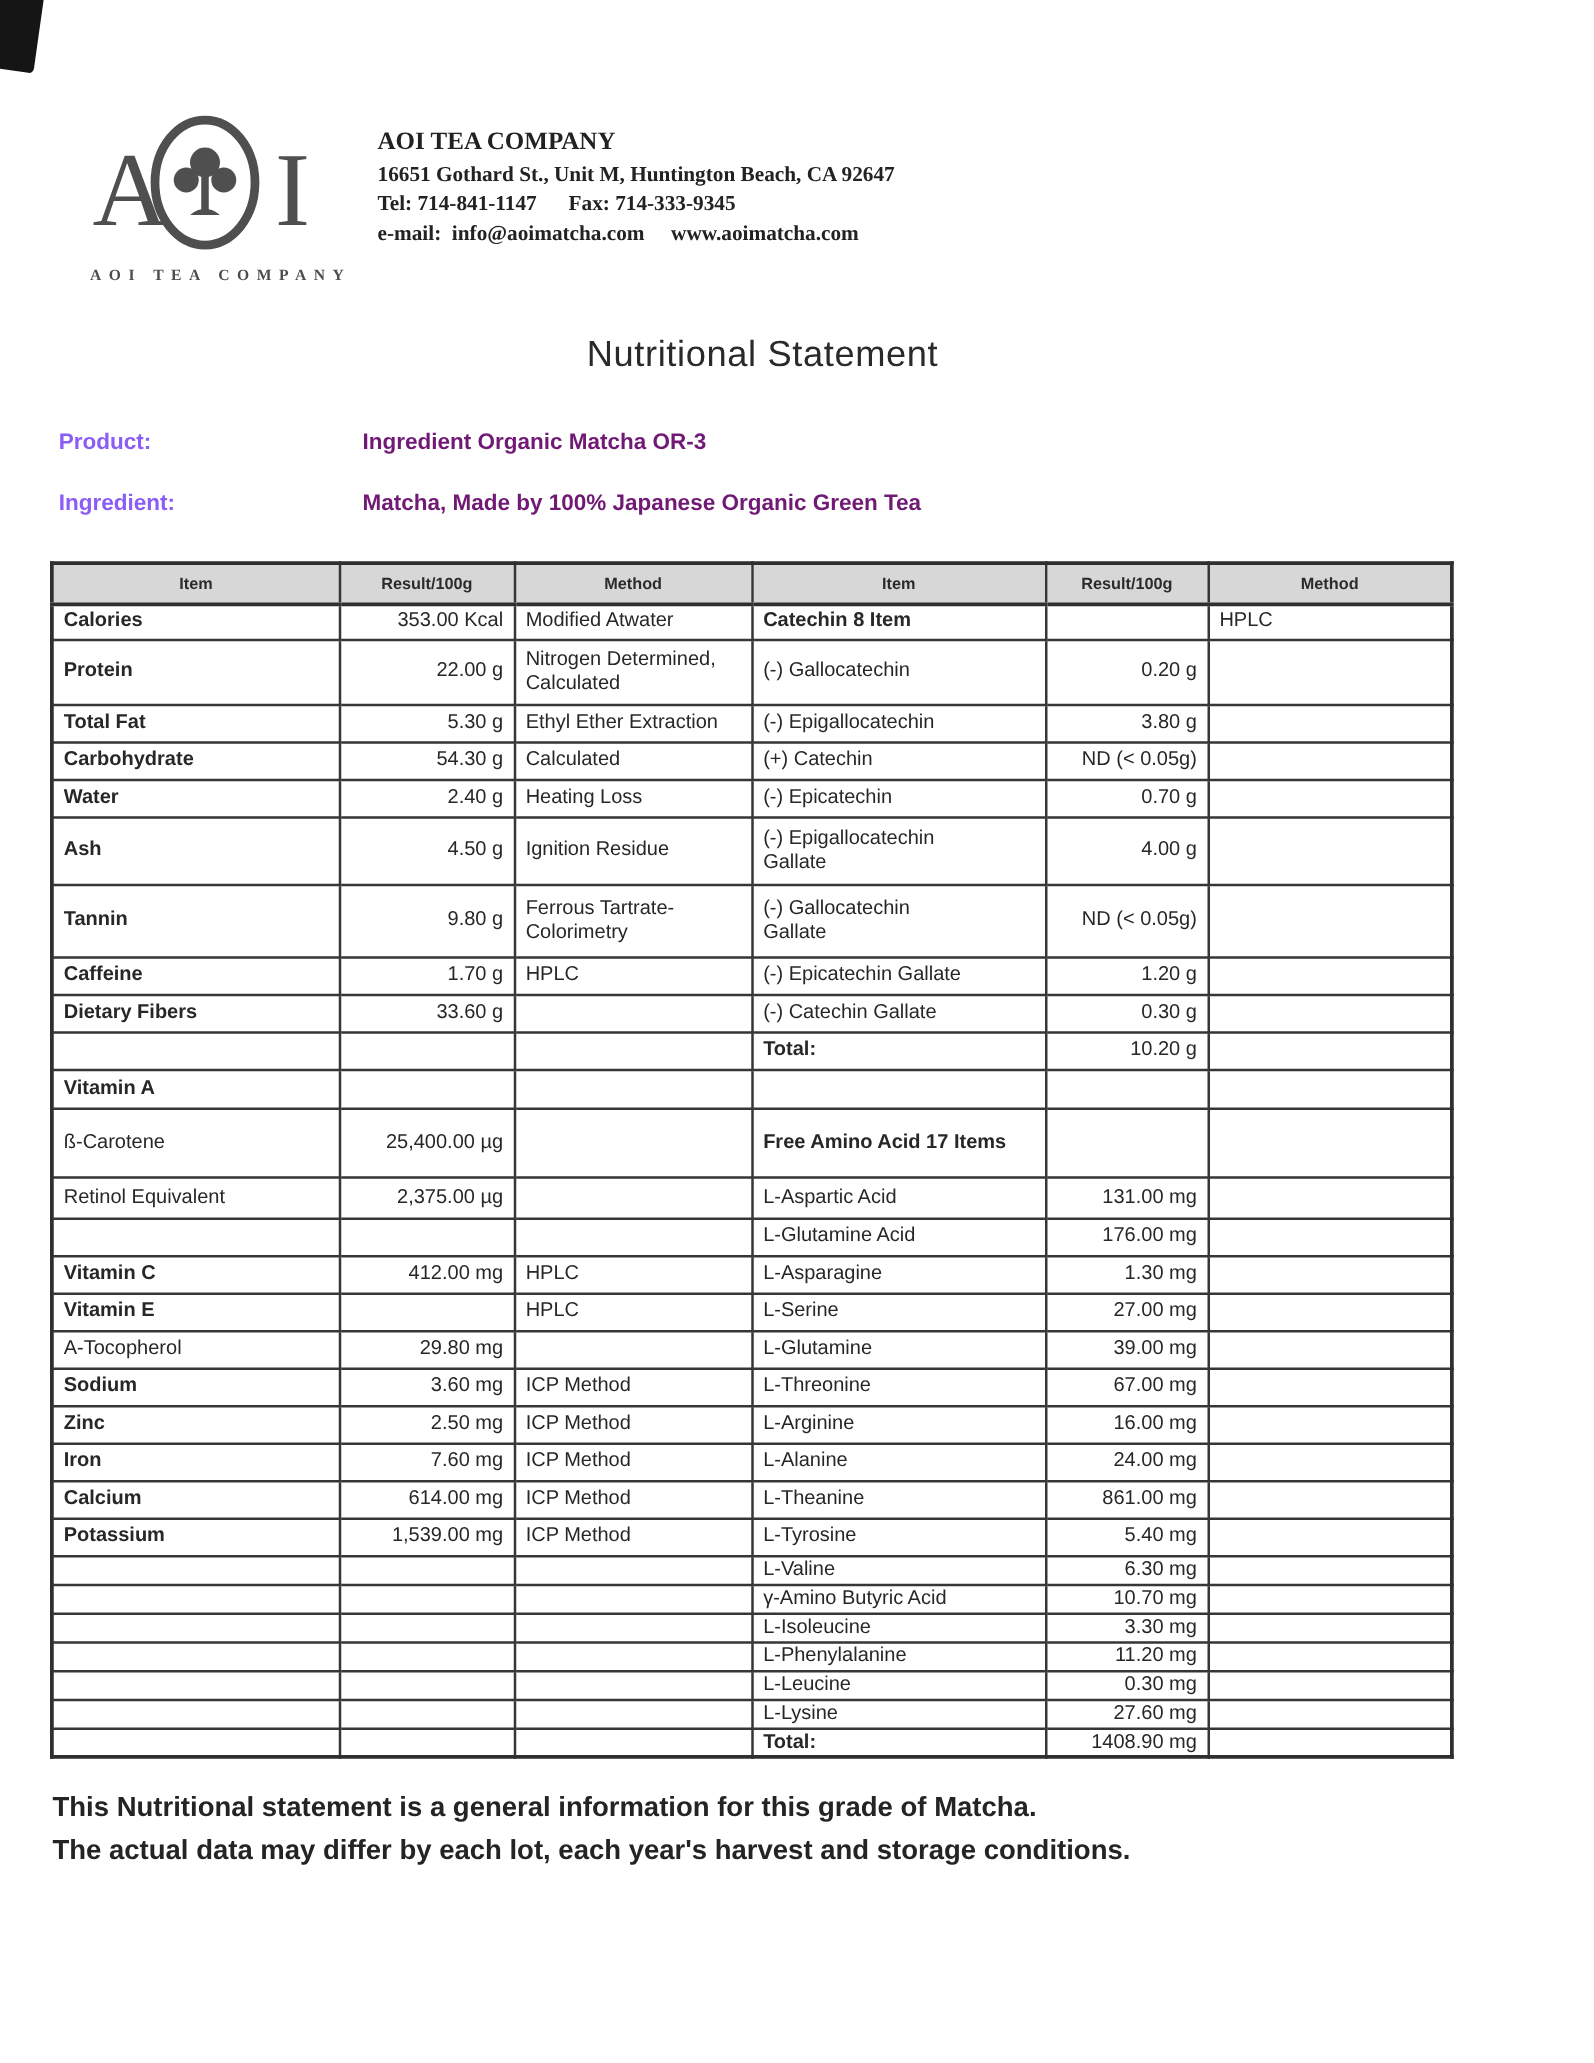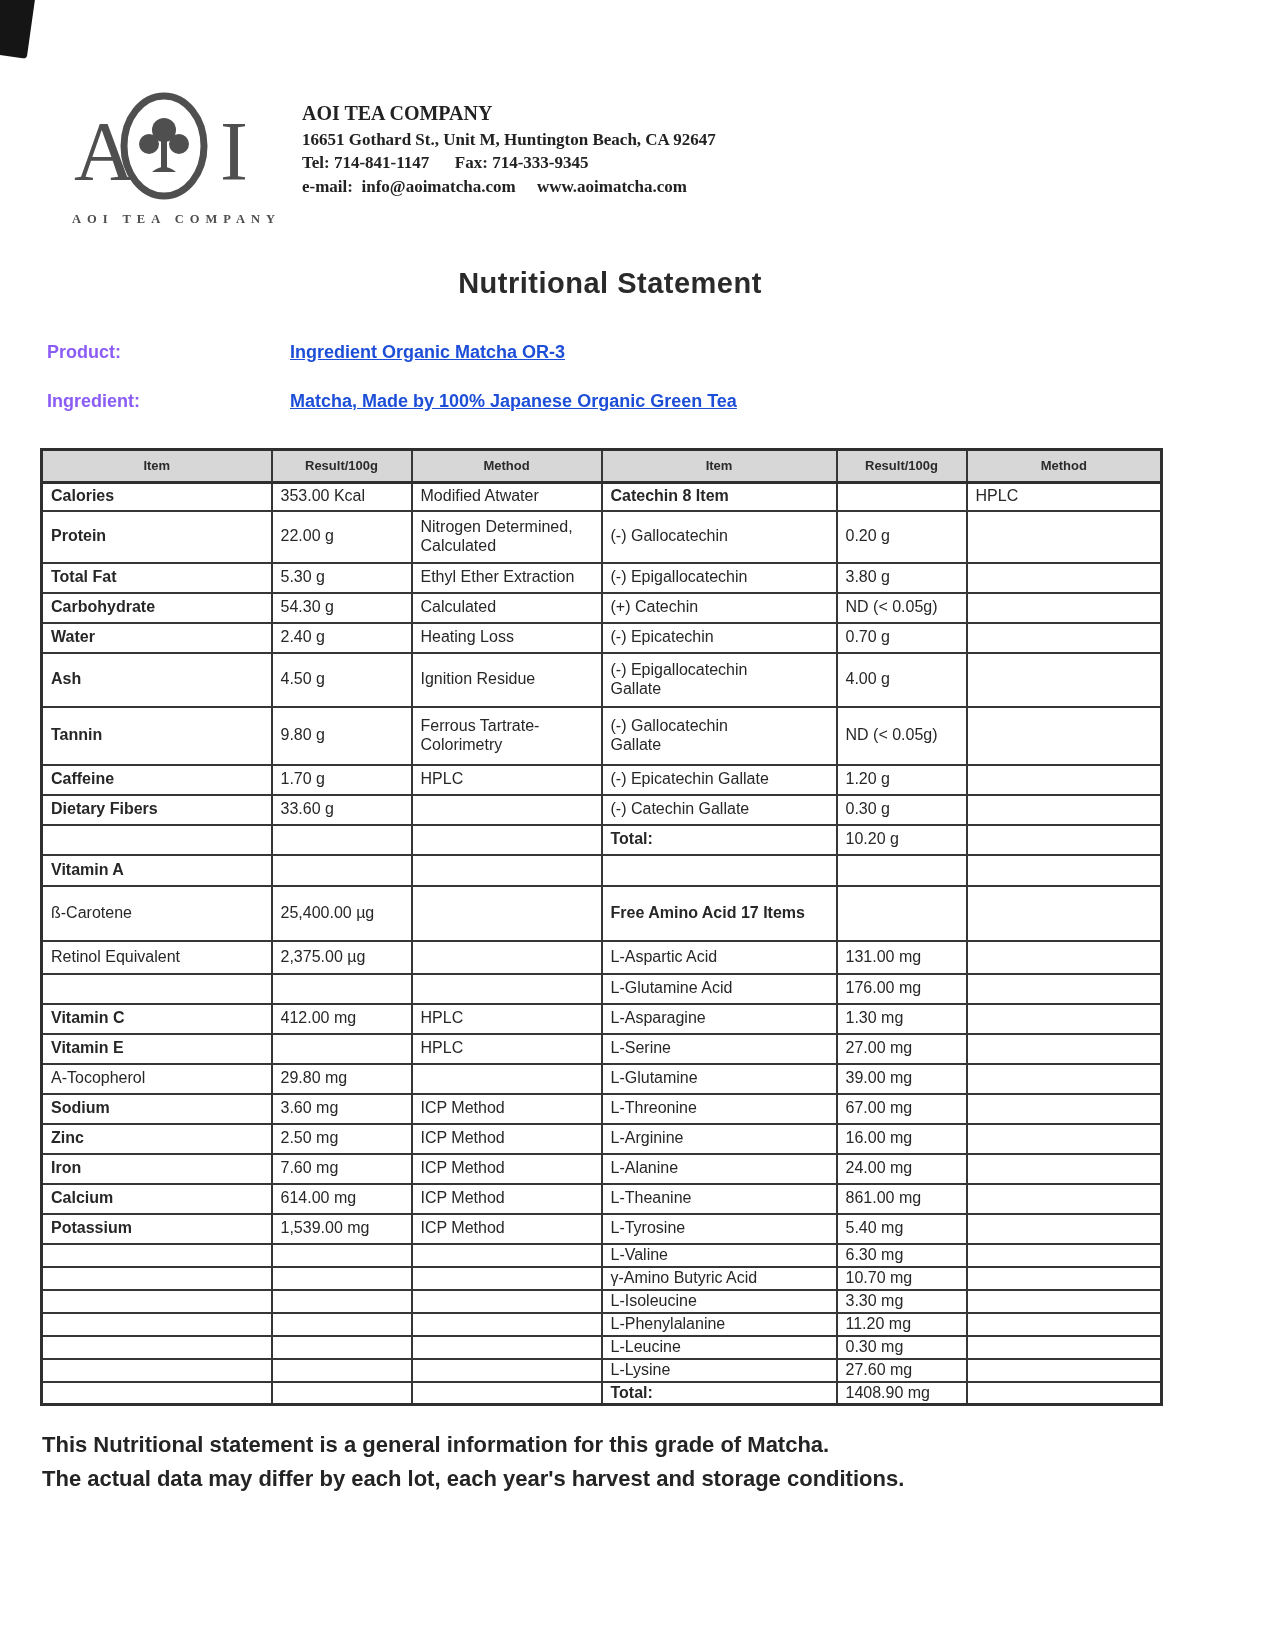--- a/index.html
+++ b/index.html
@@ -25,28 +25,28 @@
   }
   .company-block{
     margin-left:52px;margin-top:10px;
     font-family:"Liberation Serif", serif;color:#222;
   }
   .company-name{font-size:20px;font-weight:bold;margin-bottom:3px;}
   .company-line{font-size:17px;font-weight:bold;line-height:1.38;white-space:pre;}
   
   .doc-title{
     margin-top:40px;text-align:center;
-    font-size:29px;font-weight:bold;letter-spacing:.5px;color:#2a2a2a;
+    font-size:29px;font-weight:normal;letter-spacing:.5px;color:#2a2a2a;
     padding-right:55px;
   }
   
   .meta{margin:42px 0 0 47px;font-size:18px;}
   .meta-row{display:flex;margin-bottom:28px;}
   .meta-label{width:243px;font-weight:600;color:#8b5cf6;}
-  .meta-value{font-weight:bold;color:#1d4ed8;text-decoration:underline;}
+  .meta-value{font-weight:bold;color:#701a75;}
   .meta-value.lighter{font-weight:600;}
   
   table.nutrition{
     margin:36px 0 0 40px;
     border-collapse:collapse;table-layout:fixed;
     width:1120px;font-size:16px;color:#272727;
     border:3px solid #2f2f2f;
   }
   table.nutrition col.w0{width:230px}
   table.nutrition col.w1{width:140px}
@@ -58,21 +58,21 @@
     border:2px solid #363636;
     padding:3px 8px;vertical-align:middle;
     white-space:pre-line;line-height:1.18;
     overflow:hidden;
   }
   table.nutrition th{
     background:#d7d7d7;font-weight:bold;text-align:center;
     height:24px;font-size:13px;color:#2b2b2b;
     border-bottom:3px solid #2f2f2f;
   }
-  td.c1, td.c4{text-align:left;padding-right:16px;margin-left:29px;}
+  td.c1, td.c4{text-align:right;padding-right:16px;margin-left:29px;}
   td.c4{padding-right:22px;}
   td.c3{border-left:4px solid #2f2f2f;}
   th.c3{border-left:4px solid #2f2f2f;}
   td.main{font-weight:bold;}
   td.sub{padding-left:26px;margin-top:23px;}
   tbody tr{height:30px;}
   tbody tr:nth-child(1){height:28px;}
   tbody tr:nth-child(2){height:52px;}
   tbody tr:nth-child(6){height:54px;}
   tbody tr:nth-child(7){height:58px;}

